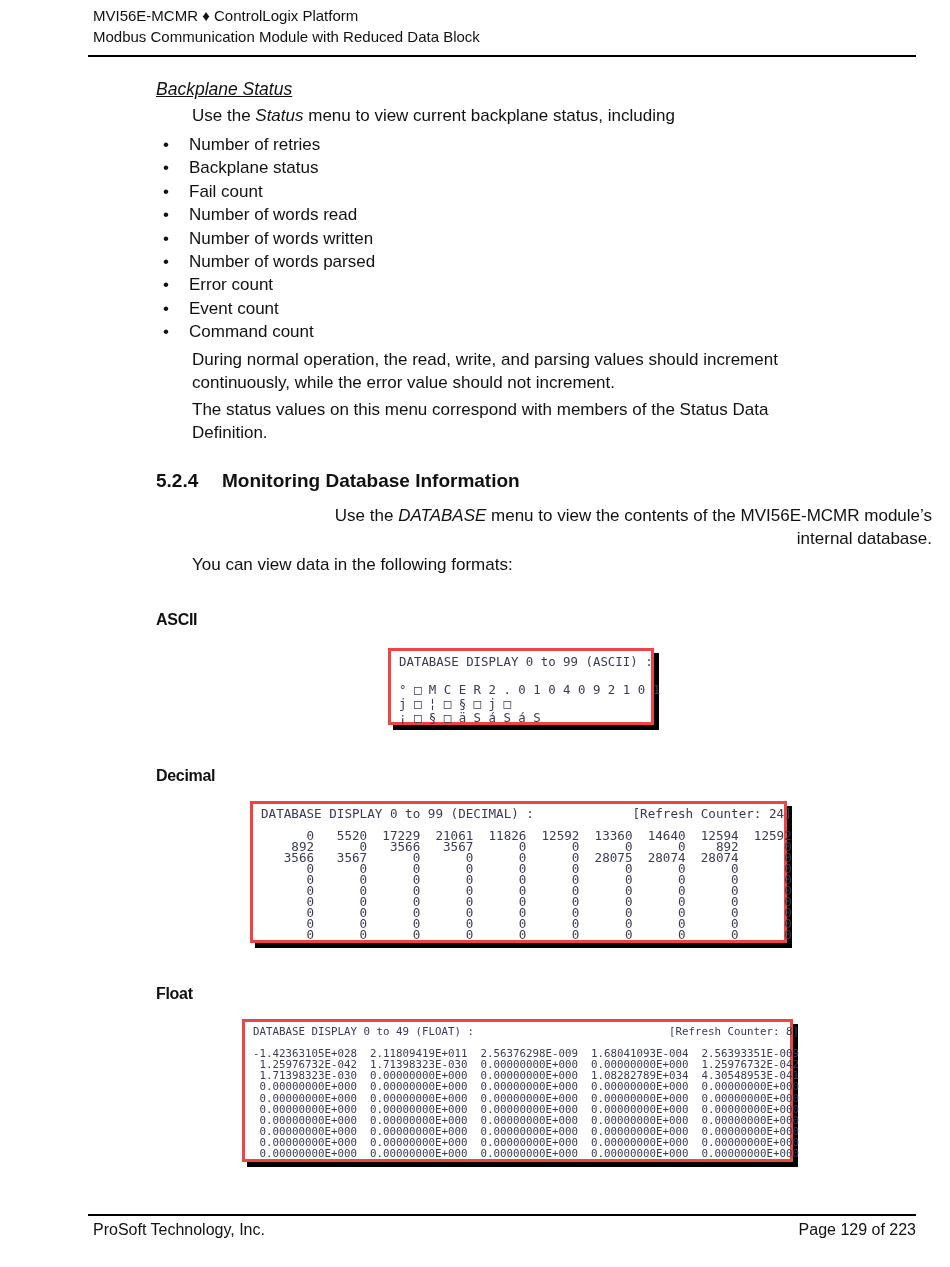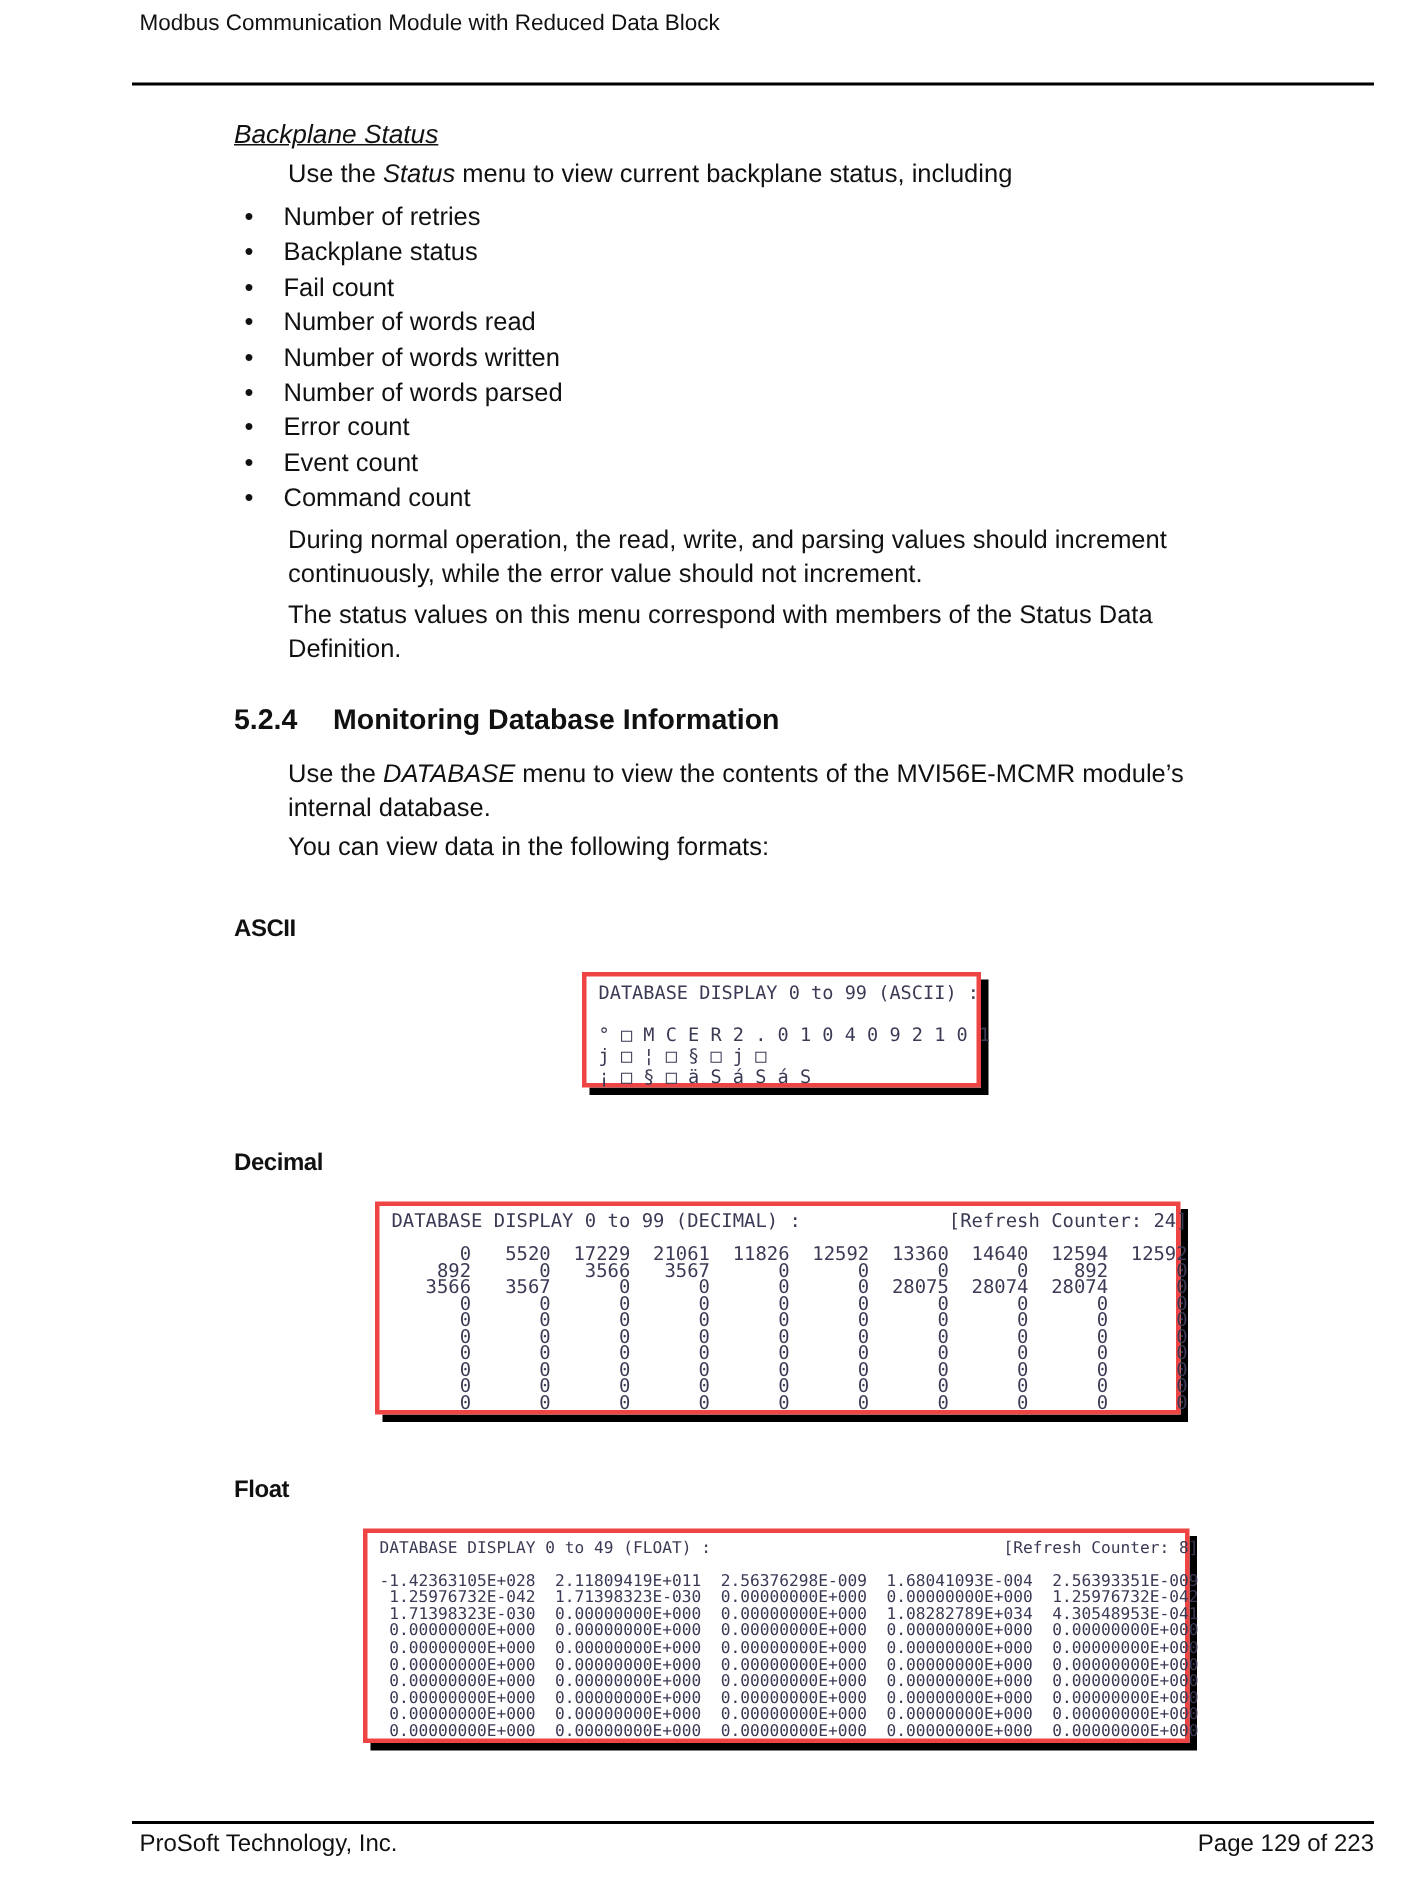--- a/index.html
+++ b/index.html
@@ -32,21 +32,21 @@
   .intro { top:104px; }
   .bullet-list { top:133px; margin:0; padding:0; list-style:none; width:600px; }
   .bullet-list li { position:relative; padding-left:33px;
                     font-size:17px; line-height:23.4px; }
   .bullet-list li::before { content:"\2022"; position:absolute; left:7px; }
   .para1 { top:348px; }
   .para2 { top:398px; }
   .section-heading { top:468px; font-size:19px; font-weight:bold;
                      line-height:25px; }
   .section-heading .sec-num { display:inline-block; min-width:66px; }
-  .para3 { top:504px; }
+  .para3 { top:504px;text-align:right; }
   .para4 { top:553px; }
   .fmt-label { font-size:16px; font-weight:bold; letter-spacing:-0.3px; line-height:21px;margin-top:12px; }
   .lbl-ascii { top:597px; }
   .lbl-decimal { top:753px; }
   .lbl-float { top:971px; }
   i { font-style:italic; }
 
   
   .term { position:absolute; background:#ffffff;
           border:3px solid #ef4444; box-shadow:5px 5px 0 0 #000;margin-left:20px; }
@@ -60,20 +60,21 @@
   .term-float   { top:1019px; left:222px; width:545px; height:137px; }
   .term-float pre   { font-size:10.8px; line-height:11.1px; }
 </style>
 </head>
 <body>
 
 <div class="page">
 
   <div class="hdr">
     <div class="hdr-left">
+      <div>MVI56E-MCMR ♦ ControlLogix Platform</div>
       <div>Modbus Communication Module with Reduced Data Block</div>
     </div>
   </div>
   <div class="rule rule-top"></div>
 
   <div class="abs subheading">Backplane Status</div>
 
   <div class="abs body-text intro"><span>Use the </span><i>Status</i><span> menu to view current backplane status, including</span></div>
 
   <ul class="abs bullet-list">

